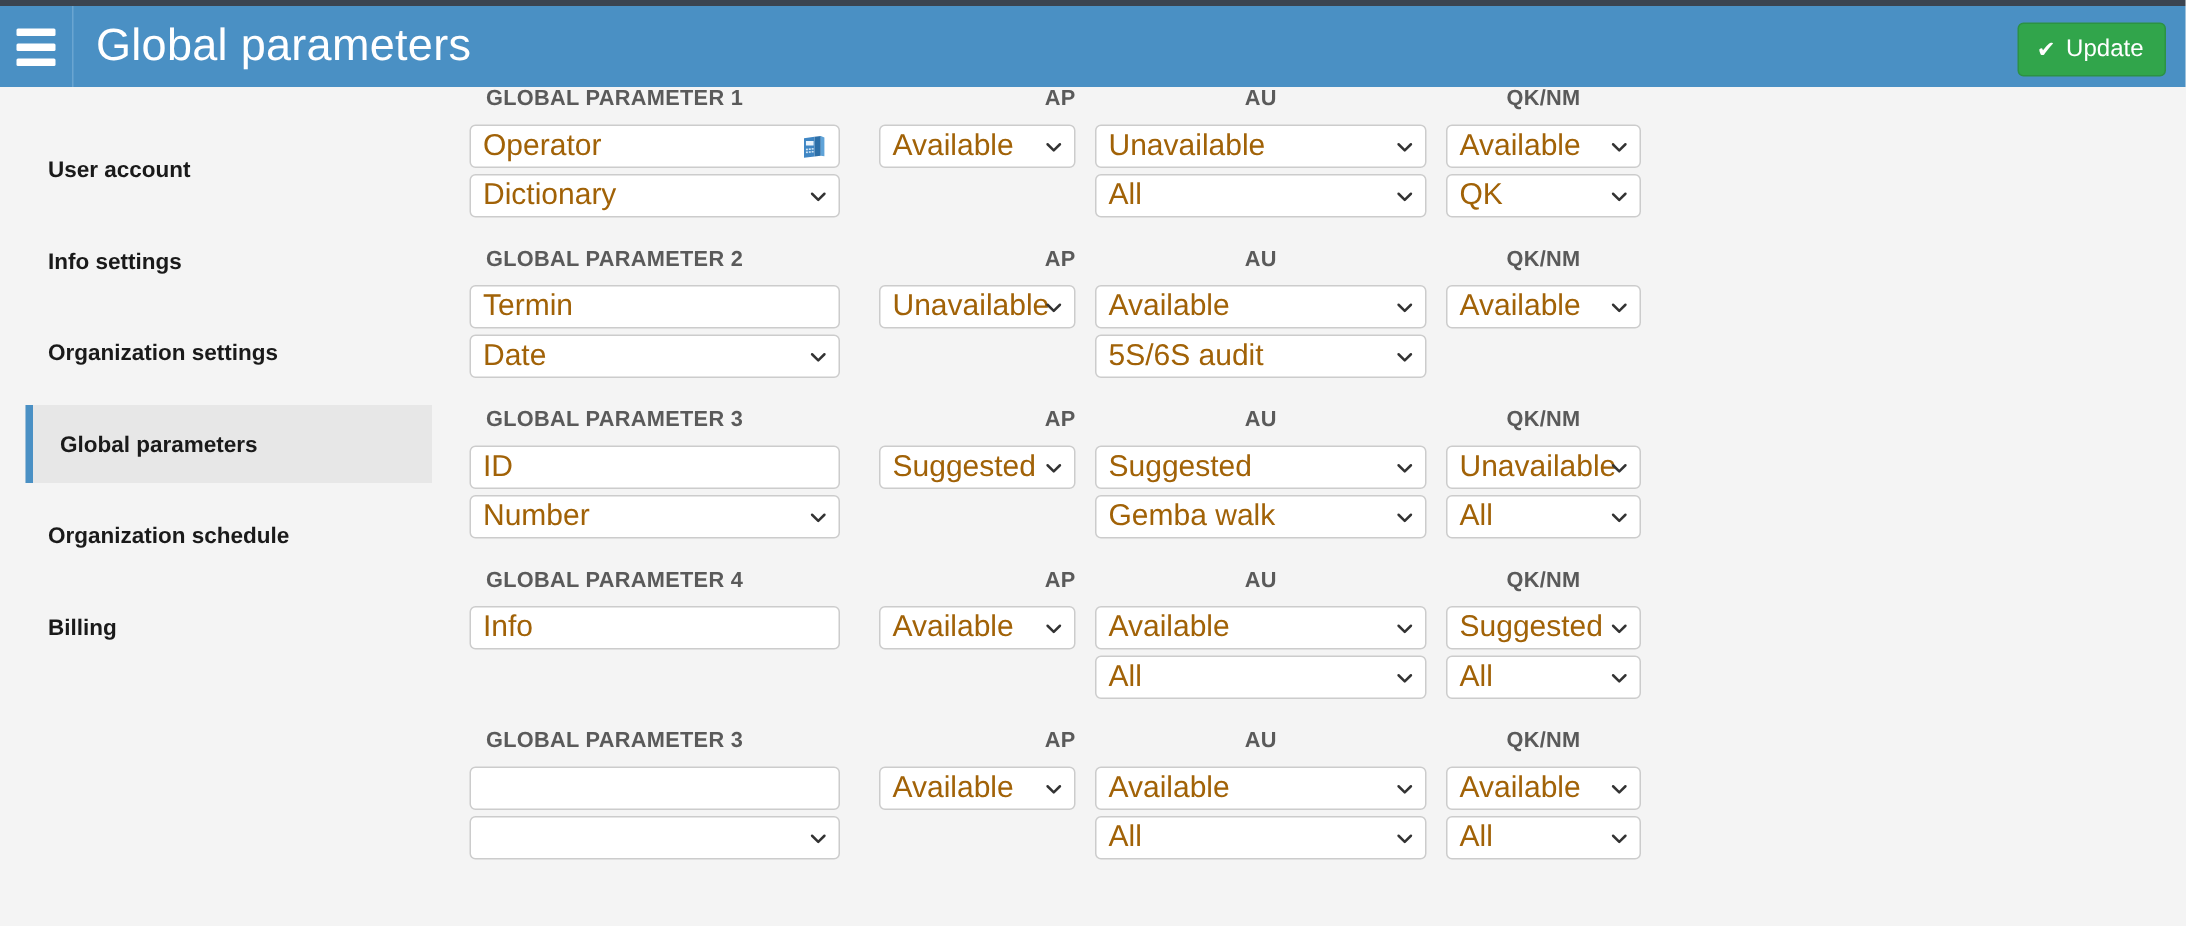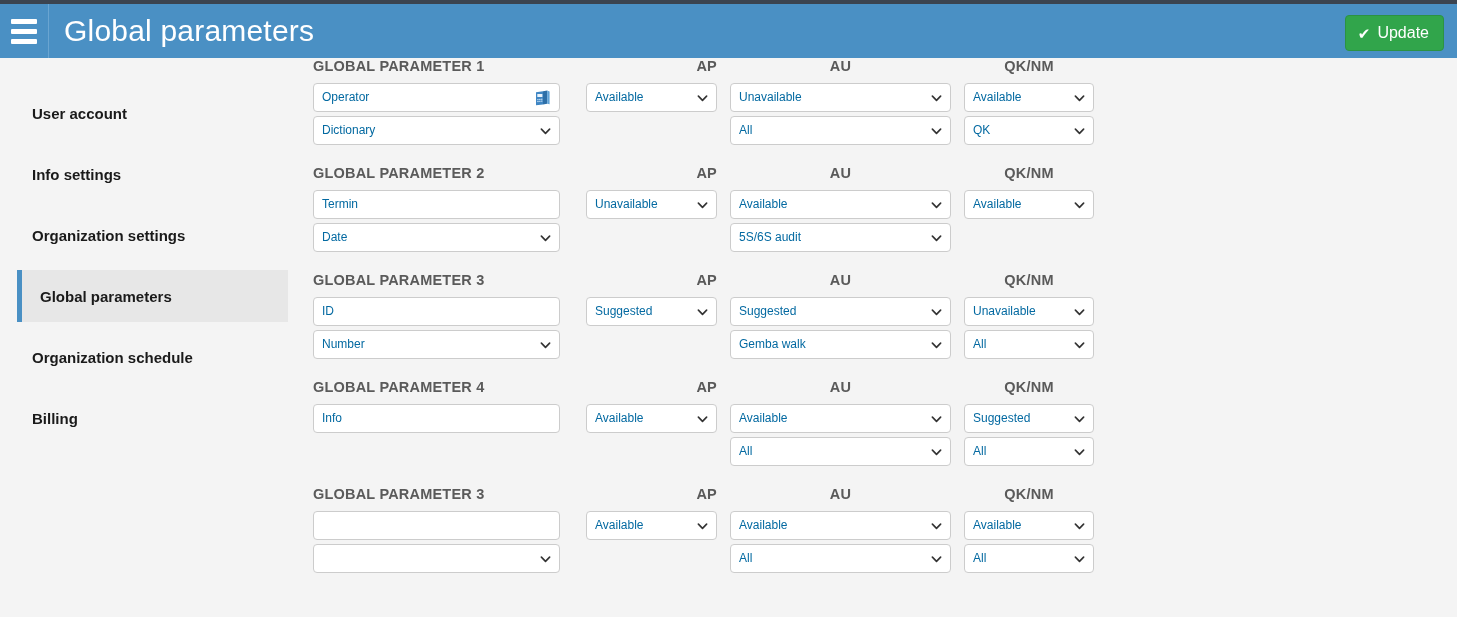--- a/index.html
+++ b/index.html
@@ -95,34 +95,34 @@
 
   .col-label {
     position: absolute;
     top: 0;
     font-size: 14.5px;
     font-weight: bold;
     color: #5a5a5a;
     letter-spacing: 0.2px;
     white-space: nowrap;
   }
-  .lbl-name { left: 13px; text-align: left; }
+  .lbl-name { left: 24px; text-align: left; }
   .lbl-ap   { left: 286px; width: 131px; text-align: right; }
   .lbl-au   { left: 430px; width: 221px; text-align: center; }
   .lbl-qk   { left: 664px; width: 130px; text-align: center; }
 
   .fld {
     position: absolute;
     height: 29px;
     background: #ffffff;
     border: 1px solid #cccccc;
     border-radius: 4px;
     font-family: "Liberation Sans", sans-serif;
-    font-size: 12px;
-    color: #0369a1;
+    font-size: 20px;
+    color: #a16207;
     padding: 0 8px;
     line-height: 27px;
     white-space: nowrap;
     overflow: hidden;
   }
   .sel { cursor: pointer; }
   .sel .caret {
     position: absolute;
     right: 8px; top: 50%;
     transform: translateY(-50%);

